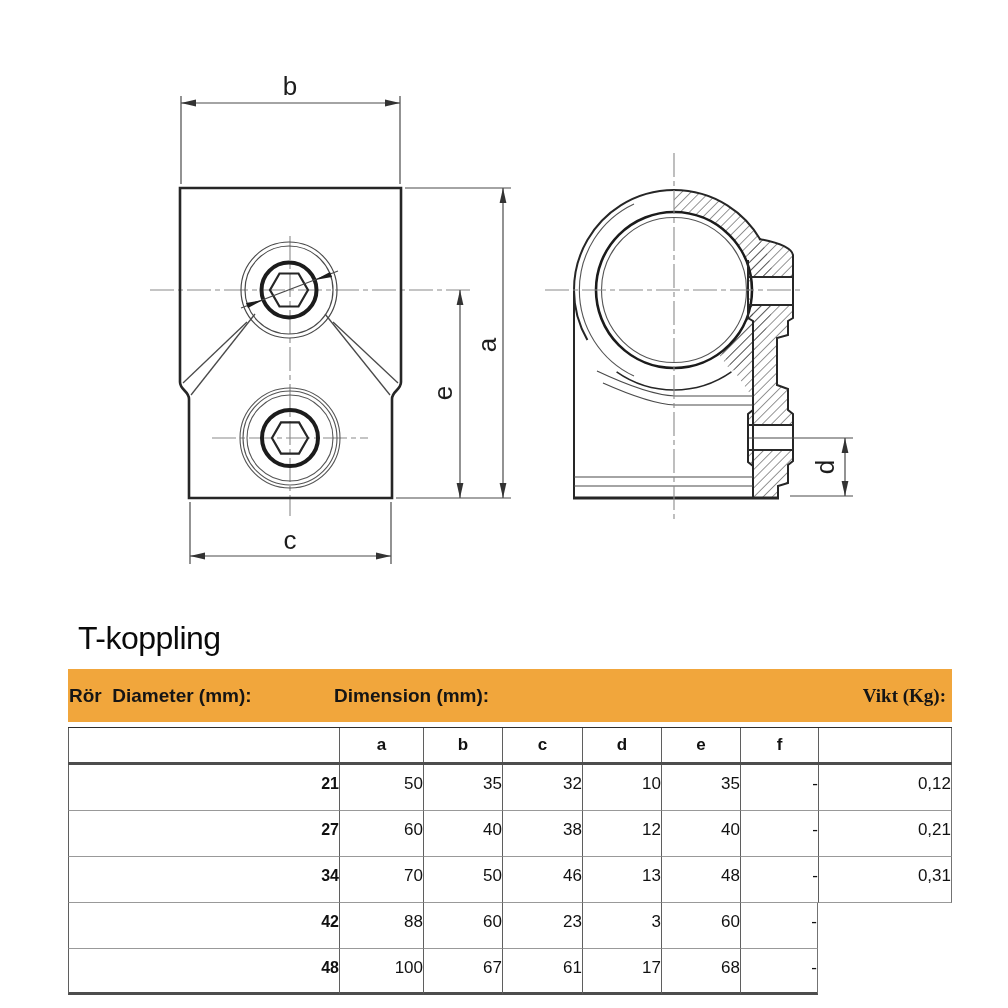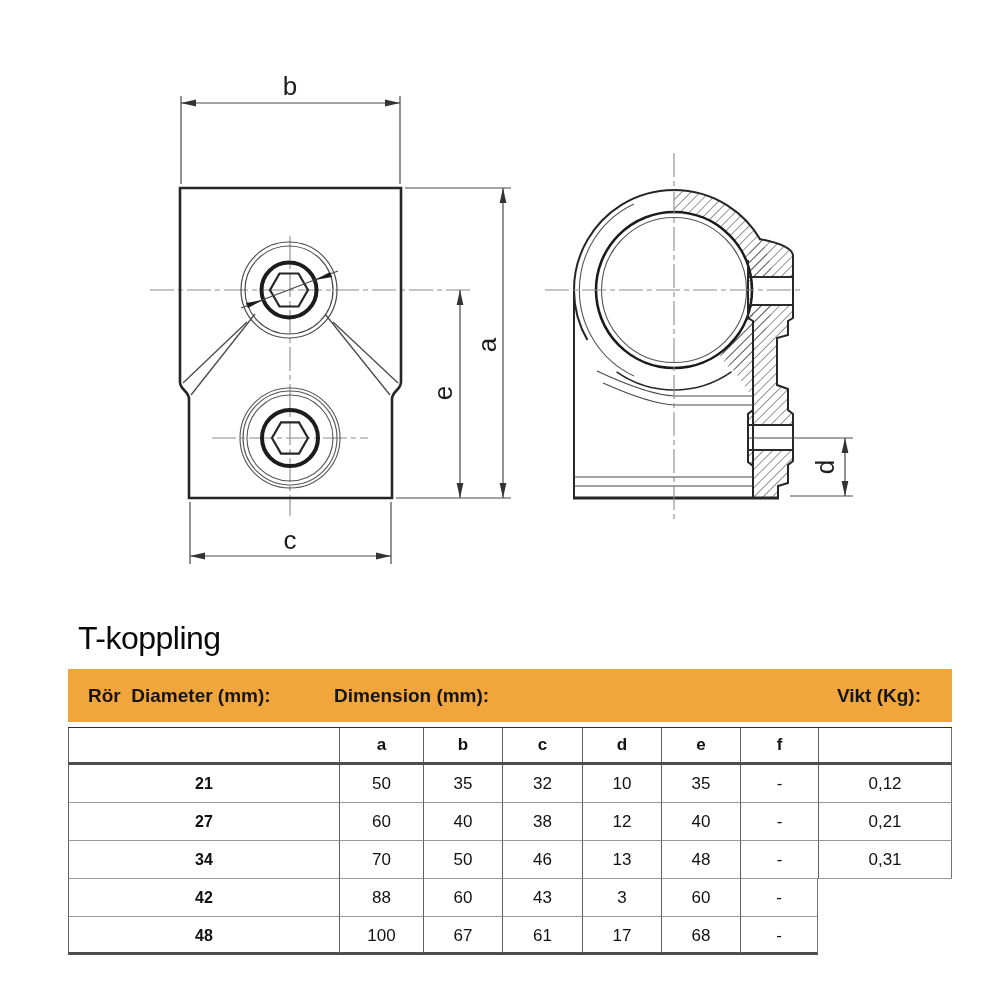--- a/index.html
+++ b/index.html
@@ -7,31 +7,31 @@
   body { width:1008px; height:1008px; font-family:"Liberation Sans", sans-serif; color:#111; }
   .page { position:relative; width:1008px; height:1008px; background:#fff; overflow:hidden; }
 
   .drawing-svg { position:absolute; left:0; top:0; }
 
   .title { position:absolute; left:78px; top:620px; font-size:32px; font-weight:normal; color:#0a0a0a; letter-spacing:-0.5px; }
 
   .tbl { position:absolute; left:68px; top:669px; width:884px; }
   .thead { height:53px; background:#F1A63C; display:flex; align-items:center; position:relative;
            font-size:19px; font-weight:bold; color:#151515; }
-  .thead .h-diam { padding-left:20px; white-space:pre; }
+  .thead .h-diam { padding-left:1px; white-space:pre; }
   .thead .h-dim  { position:absolute; left:266px; white-space:pre; }
-  .thead .h-vikt { margin-left:auto; padding-right:31px; white-space:pre; }
+  .thead .h-vikt { margin-left:auto; padding-right:6px; white-space:pre;font-family:Liberation Serif, serif; }
 
   .grid { margin-top:5px; }
   .row { display:grid; grid-template-columns:271px 84px 79px 80px 79px 79px 78px 134px; }
   .row > div { border-left:1px solid #5f5f5f; text-align:center; overflow:hidden; }
   .row > div:last-child { border-right:1px solid #737373; }
   .r-sub { border-top:1.5px solid #2e2e2e; border-bottom:3px solid #4d4d4d; }
   .r-sub > div { height:34px; line-height:34px; font-size:17px; font-weight:bold; }
-  .r-data > div { height:38px; line-height:38px; font-size:17px; border-bottom:1px solid #999; }
+  .r-data > div { height:46px; line-height:38px; font-size:17px; border-bottom:1px solid #999;text-align:right; }
   .r-data > div.diam { font-weight:bold; font-size:16px; }
   .r-data.last > div { border-bottom:3px solid #4d4d4d; }
 
   .dim-text { font-size:26px; fill:#1d1d1d; }
 </style>
 </head>
 <body>
 
 <div class="page">
 
@@ -218,21 +218,21 @@
         <div>13</div>
         <div>48</div>
         <div>-</div>
         <div>0,31</div>
       </div>
 
       <div class="row r-data">
         <div class="diam">42</div>
         <div>88</div>
         <div>60</div>
-        <div>43</div>
+        <div>23</div>
         <div>3</div>
         <div>60</div>
         <div>-</div>
       </div>
 
       <div class="row r-data last">
         <div class="diam">48</div>
         <div>100</div>
         <div>67</div>
         <div>61</div>

